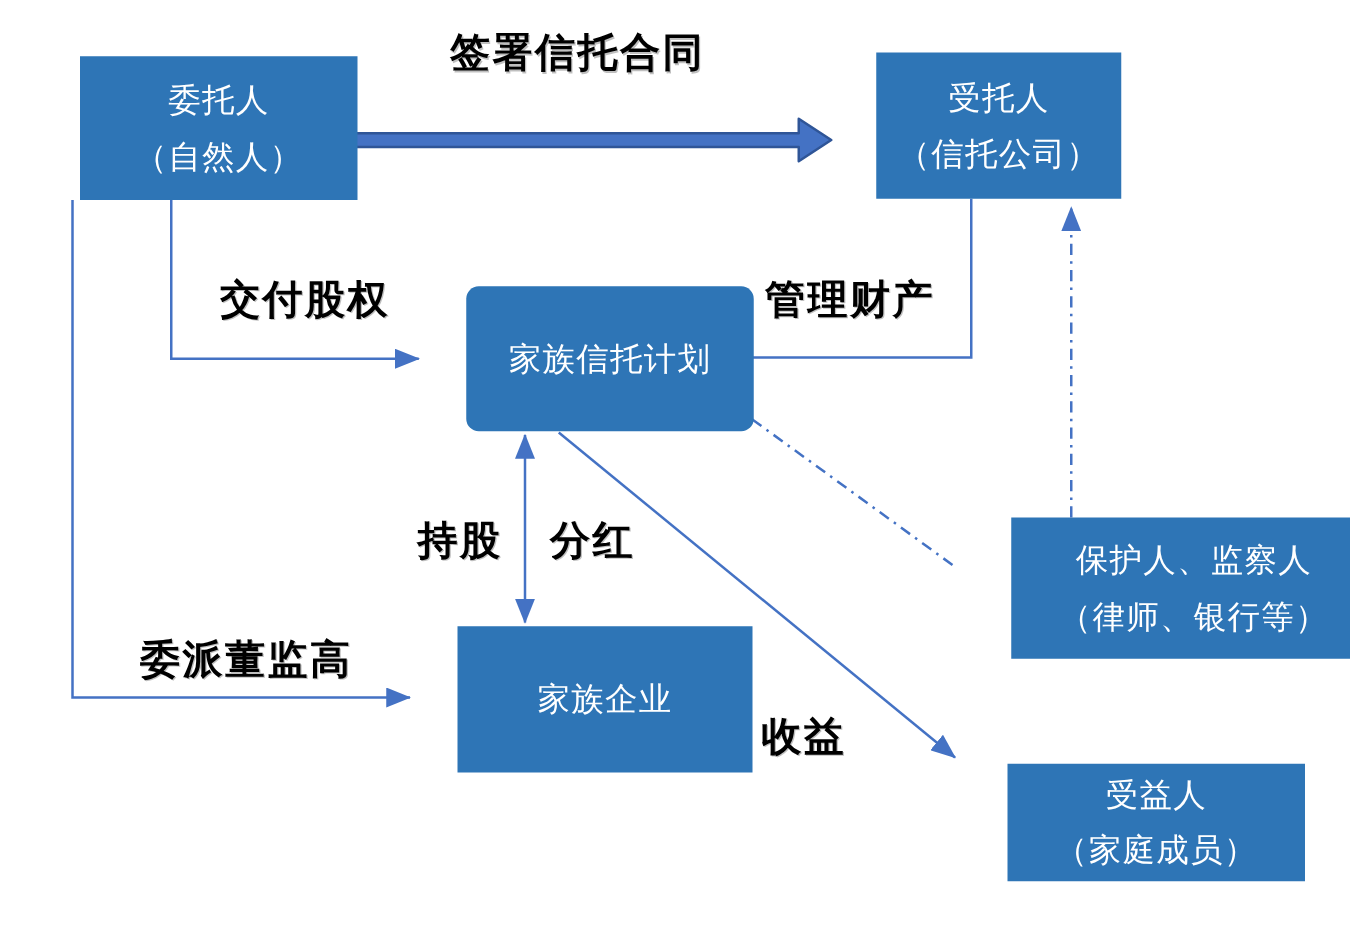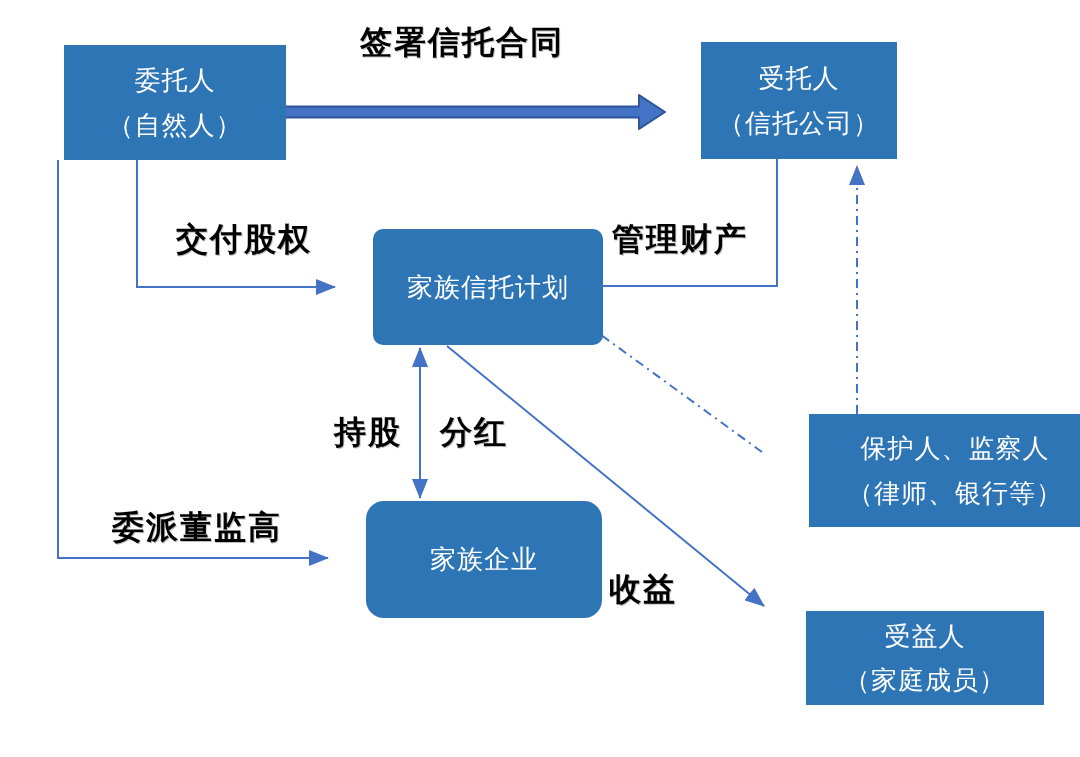--- a/index.html
+++ b/index.html
@@ -69,21 +69,21 @@
 
   <div class="node" style="left:665px;top:42px;width:196px;height:117px;">
     <span>受托人</span>
     <span>（信托公司）</span>
   </div>
 
   <div class="node" style="left:337px;top:229px;width:230px;height:116px;border-radius:10px;">
     <span>家族信托计划</span>
   </div>
 
-  <div class="node" style="left:330px;top:501px;width:236px;height:117px;border-radius:18px;">
+  <div class="node" style="left:330px;top:501px;width:236px;height:117px;">
     <span>家族企业</span>
   </div>
 
   <div class="node" style="left:773px;top:414px;width:292px;height:113px;">
     <span>保护人、监察人</span>
     <span>（律师、银行等）</span>
   </div>
 
   <div class="node" style="left:770px;top:611px;width:238px;height:94px;">
     <span>受益人</span>

